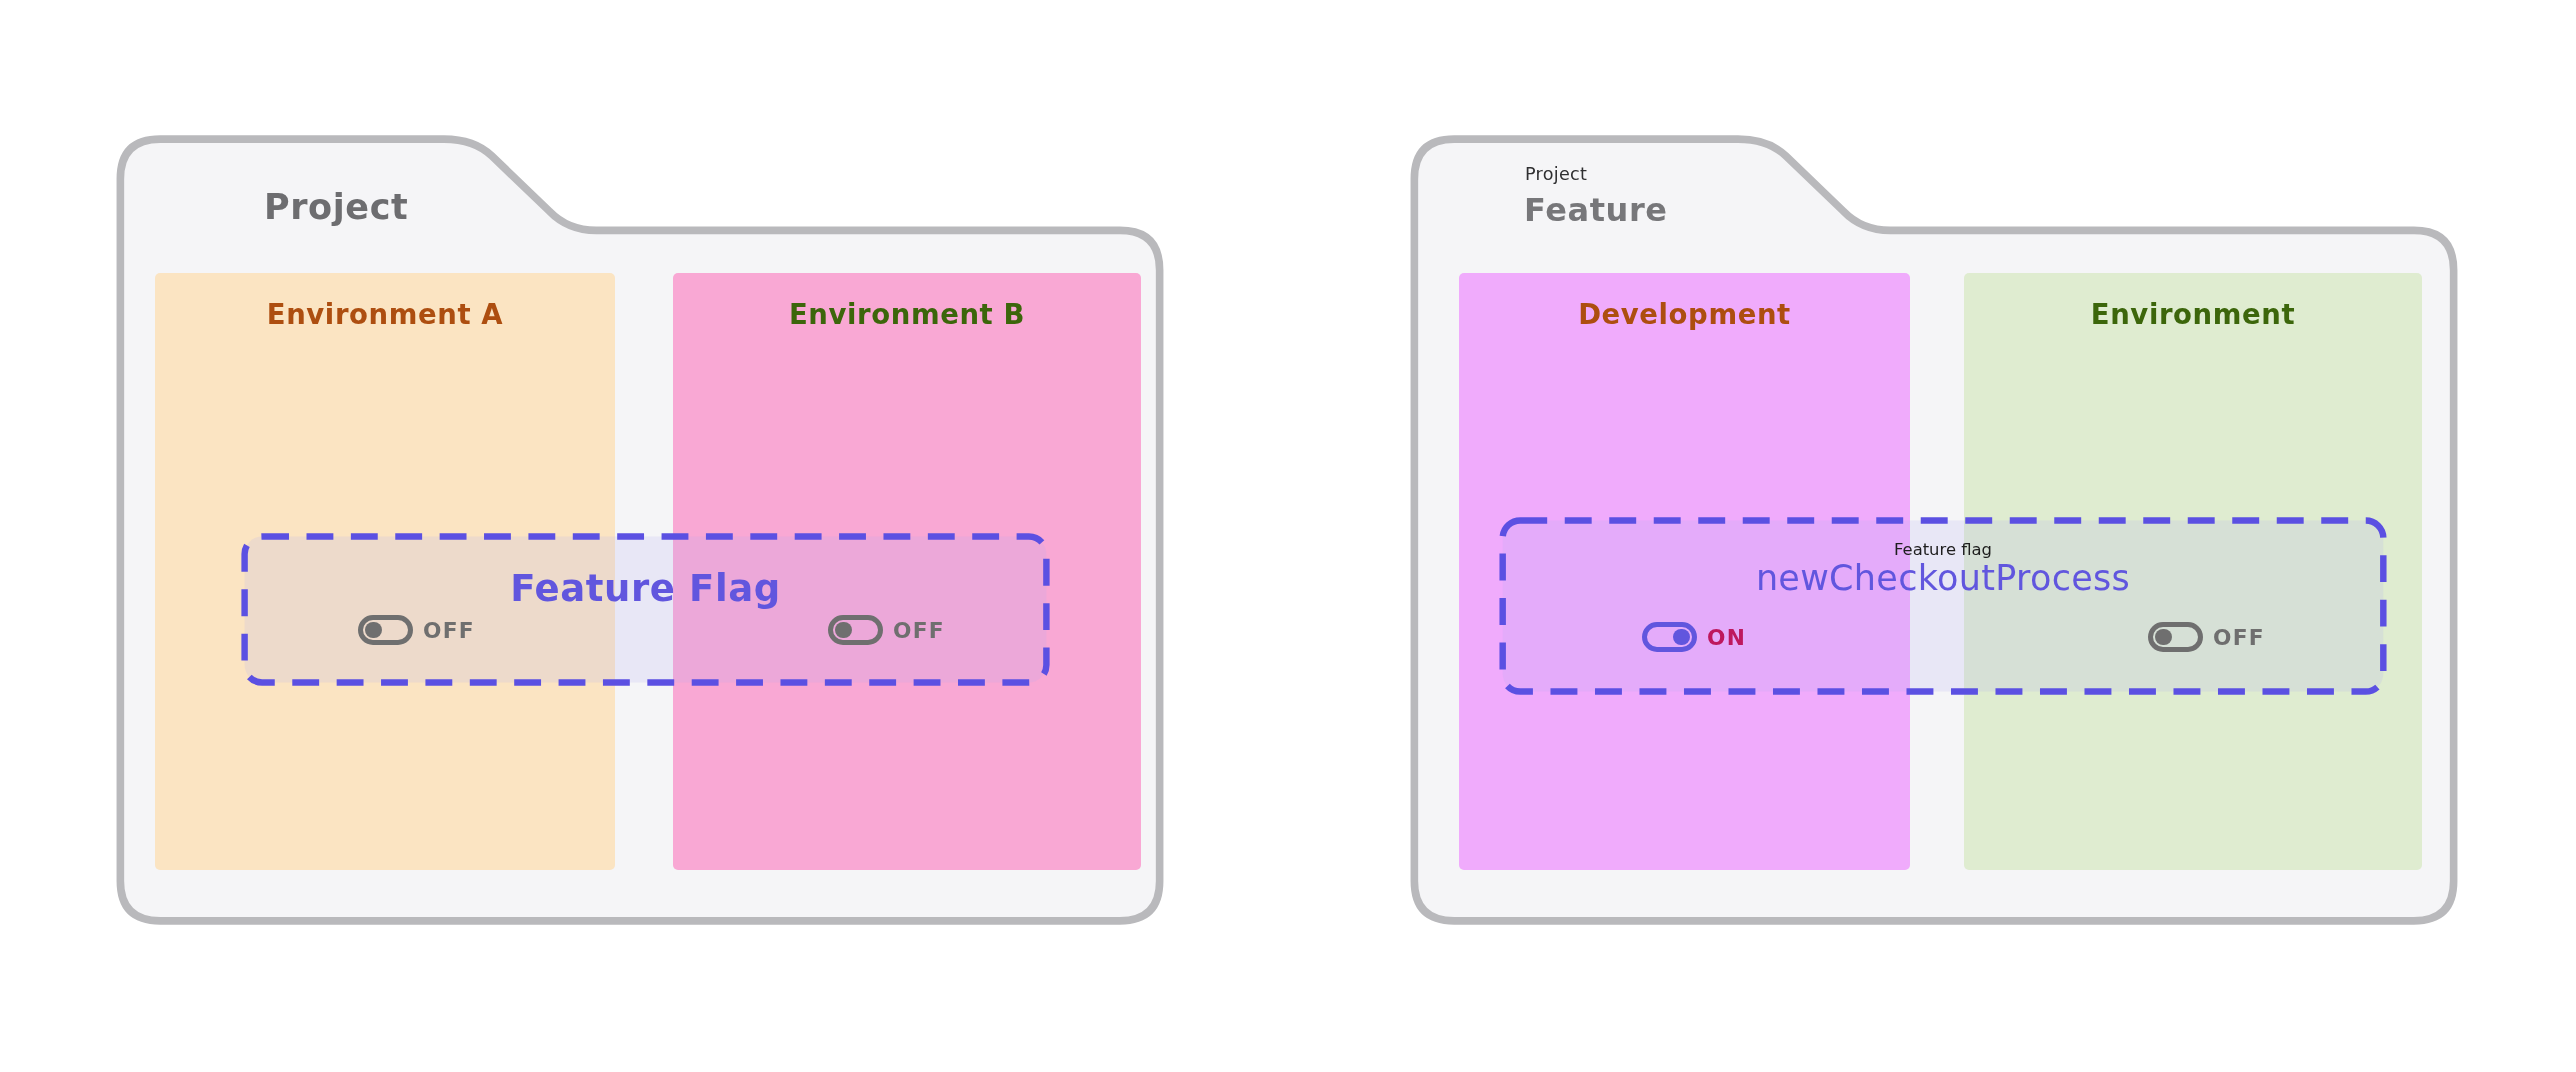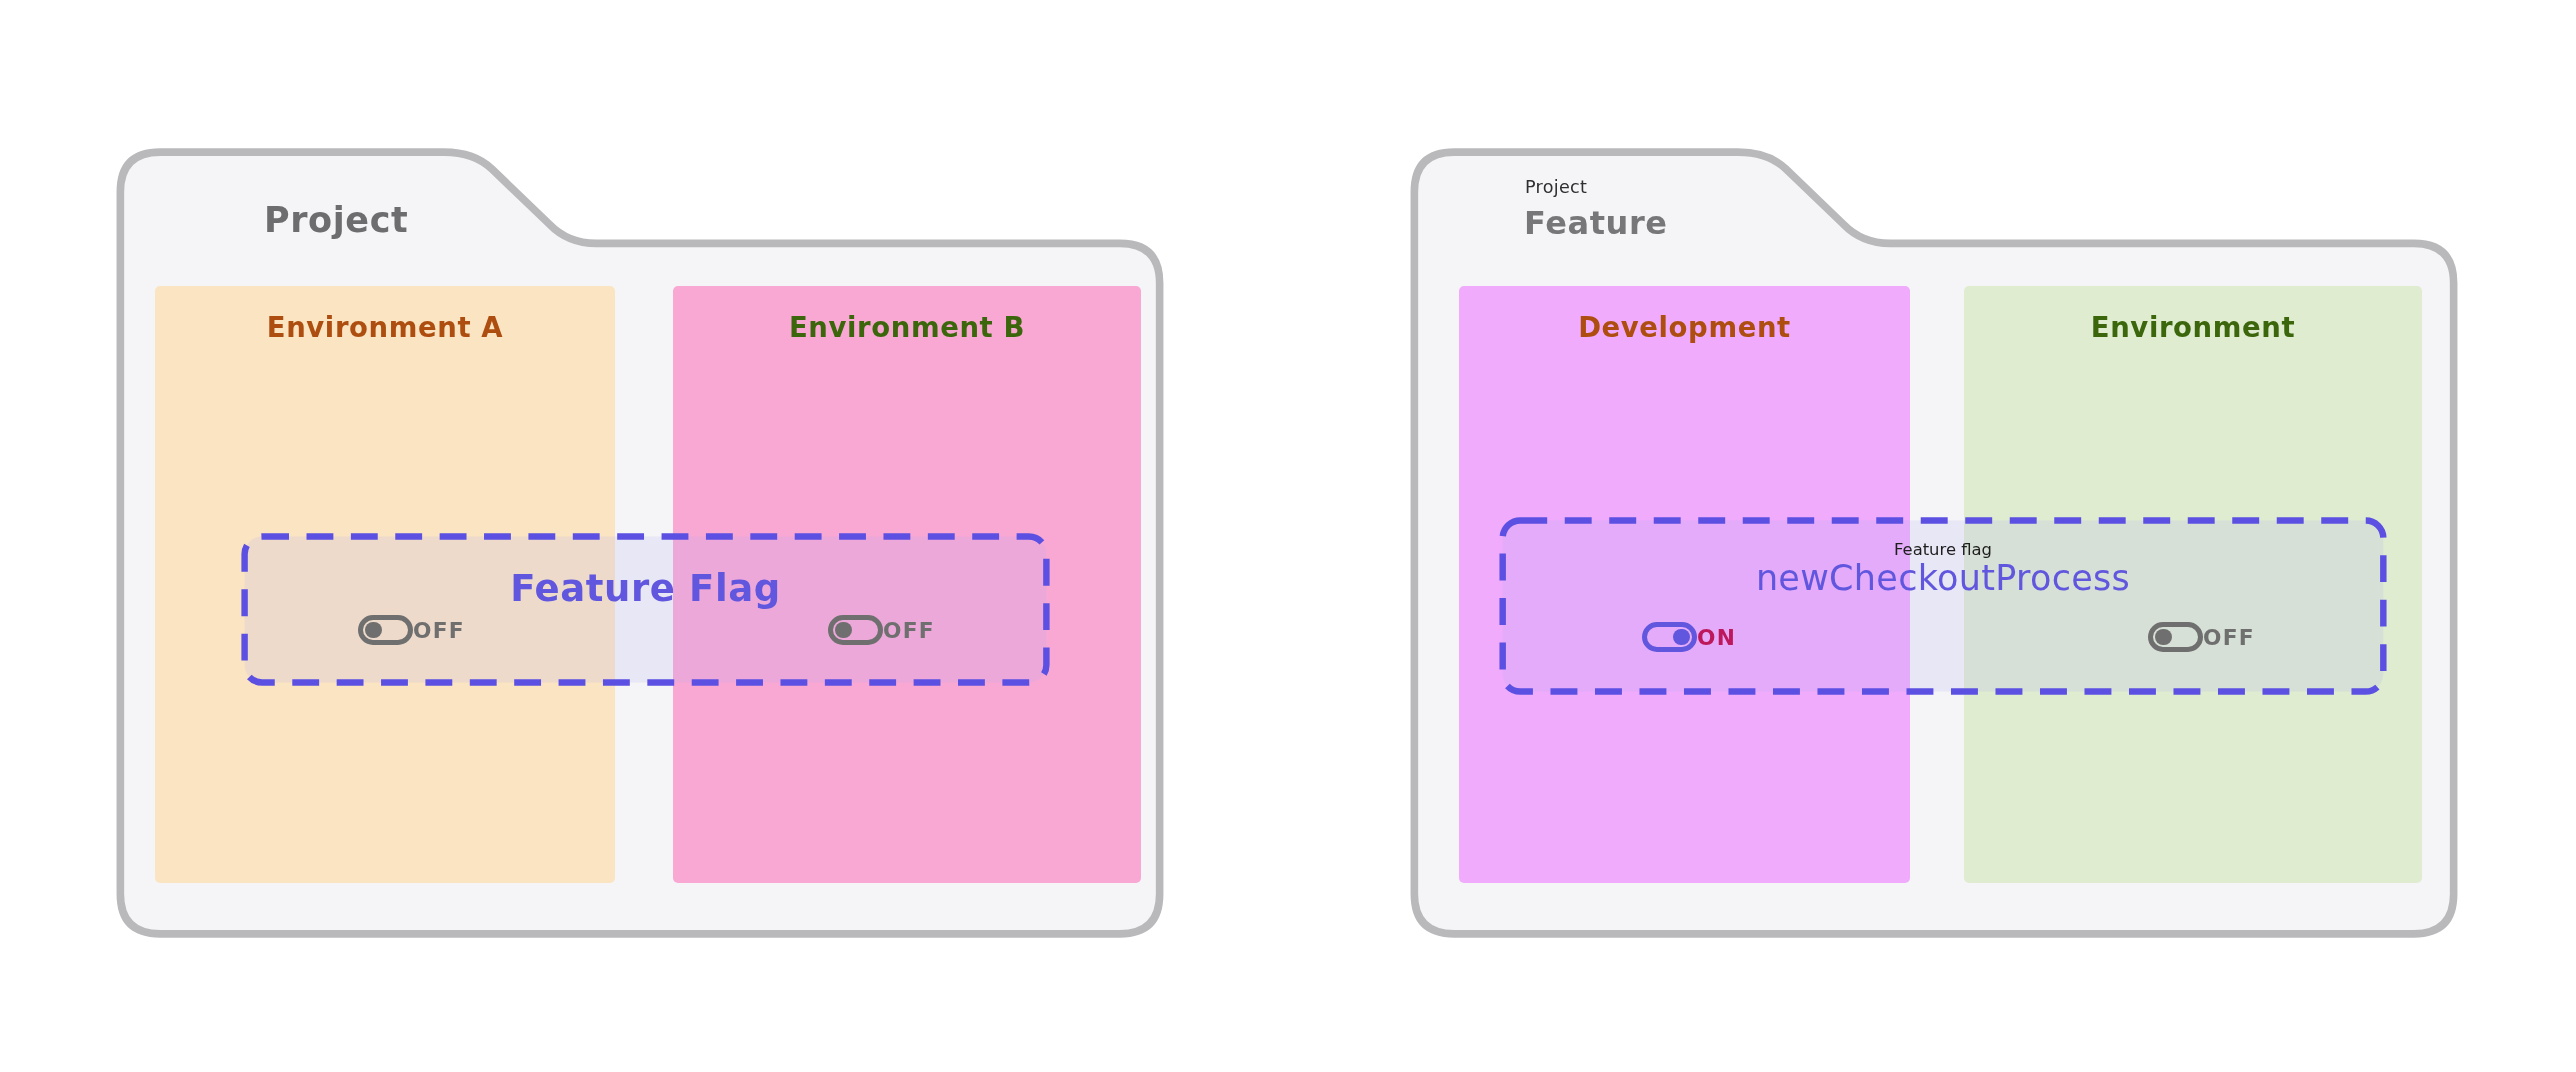--- a/index.html
+++ b/index.html
@@ -1,21 +1,21 @@
 <!DOCTYPE html>
 <html style="font-size:9.4px"><head>
 <meta charset="utf-8">
 <style>
   html, body { margin: 0; padding: 0; background: #ffffff; }
   body { width: 2576px; height: 1073px; overflow: hidden;
          font-family: "DejaVu Sans", "Liberation Sans", sans-serif; }
   .canvas { position: relative; width: 2576px; height: 1073px; background: #ffffff; }
 
   
-  .folder { position: absolute; width: 898px; height: 790px; top: 148px; text-decoration: underline; }
+  .folder { position: absolute; width: 898px; height: 790px; top: 135px; text-decoration: underline; }
   .folder-left  { left: 116px; }
   .folder-right { left: 1410px; }
   .folder svg.folder-shape { position: absolute; left: 0; top: 0; }
 
   .tab-title { position: absolute; left: 148px; top: 52px;
                font-size: 35px; font-weight: 600; color: #6d6d70; letter-spacing: 0.6px; }
   .tab-kicker { position: absolute; left: 115px; top: 29px;
                 font-size: 17.6px; font-weight: 500; color: #2f2f31; letter-spacing: 0.3px; }
   .tab-title-2 { position: absolute; left: 114px; top: 56px;
                  font-size: 32px; font-weight: 700; color: #77777a; letter-spacing: 0.6px; }
@@ -38,21 +38,21 @@
   .flagbox svg.dash { position: absolute; left: 0; top: 0; }
 
   .flag-title { position: absolute; left: 0; right: 0; top: 34px; text-align: center;
                 font-size: 37px; font-weight: 700; color: #6156de; letter-spacing: 0.6px; }
   .flag-caption { position: absolute; left: 0; right: 0; top: 23.4px; text-align: center;
                   font-size: 16.4px; font-weight: 500; color: #1e1e1e; }
   .flag-name { position: absolute; left: 0; right: 0; top: 41px; text-align: center;
                font-size: 35px; font-weight: 400; color: #6156de; letter-spacing: 0.3px; }
 
   
-  .toggle-group { position: absolute; display: flex; align-items: center; }
+  .toggle-group { position: absolute; display: flex; align-items: center; gap: 10px; }
   .tg-l1 { left: 118px;  top: 82px; }
   .tg-l2 { left: 588px; top: 82px; }
   .tg-r1 { left: 143px;  top: 105px; }
   .tg-r2 { left: 649px; top: 105px; }
 
   .toggle { display: inline-block; box-sizing: border-box; position: relative;
             width: 55px; height: 30px; border: 5.3px solid #6f6f6f; border-radius: 15px;
             background: transparent; cursor: pointer; }
   .toggle .knob { position: absolute; top: 1.8px; width: 16.4px; height: 16.4px;
                   border-radius: 50%; background: #6f6f6f; }

